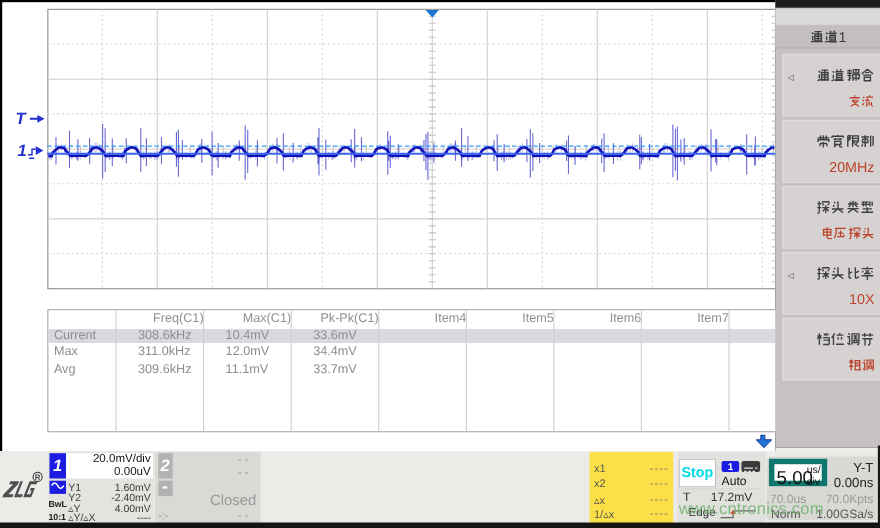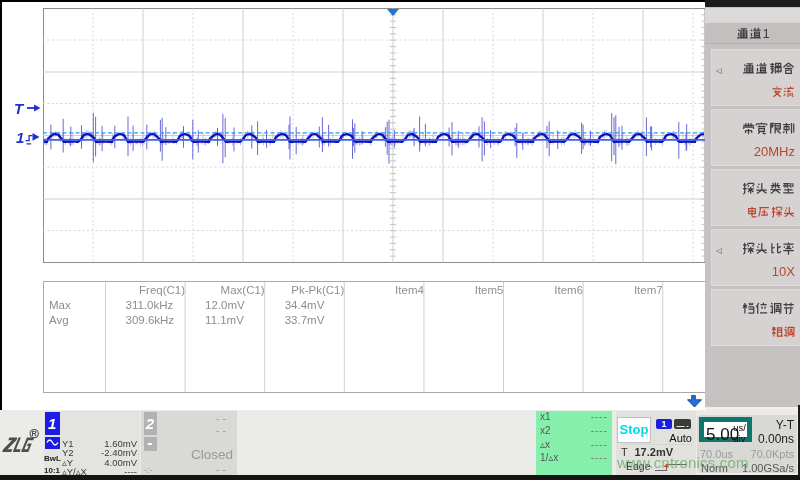--- a/index.html
+++ b/index.html
@@ -49,31 +49,31 @@
 .yrows span {position:absolute;left:0}
 .yrows b {position:absolute;right:2px;font-weight:normal}
 .ch2 {position:absolute;left:141px;top:1px;width:96px;height:66px;background:#d9d9d6;color:#9a9a9a}
 .g1 {position:absolute;left:2.5px;top:1px;width:13px;height:23px;background:#b2b2b2;color:#fff;font-style:italic;font-weight:bold;font-size:15px;text-align:center;line-height:23px}
 .d1,.d2 {position:absolute;right:11px;font-size:10.5px}
 .d1 {top:1px} .d2 {top:12.5px}
 .g2 {position:absolute;left:2.5px;top:25.5px;width:13px;height:14px;background:#b2b2b2;color:#fff;text-align:center;line-height:12px;font-weight:bold}
 .closed {position:absolute;right:4px;top:36px;font-size:13.5px;color:#999}
 .dd {position:absolute;left:3px;top:53px;font-size:9.5px}
 .d3 {position:absolute;right:11px;top:52px;font-size:10.5px}
-.curs {position:absolute;left:536px;top:1px;width:76px;height:66px;background:#86efac;font-size:10px;color:#555;padding:0 4px}
+.curs {position:absolute;left:536px;top:1px;width:76px;height:66px;background:#fde047;font-size:10px;color:#555;padding:10px 4px}
 .curs div {height:13.8px;position:relative}
 .curs span {position:absolute;left:0}
 .curs b {position:absolute;right:0;font-weight:normal;letter-spacing:1px;color:#777}
 .trig {position:absolute;left:616px;top:1px;width:80px;height:66px;background:#e1e1dd}
 .stopbox {position:absolute;left:1px;top:6px;width:34px;height:26px;background:#fff;border:1px solid #c0c0c0;color:#00dbe6;font-weight:bold;font-size:13px;text-align:center;line-height:24px}
 .tb1 {position:absolute;left:40px;top:8px;width:16px;height:10px;background:#1c1ce2;border-radius:2px;color:#fff;font-size:9px;font-weight:bold;text-align:center;line-height:10px}
 .tico {position:absolute;left:58px;top:8px;width:17px;height:10px;background:#3a3a3a;border-radius:2px}
-.auto {position:absolute;left:40px;top:20.5px;width:36px;text-align:right;font-size:11px;color:#111}
+.auto {position:absolute;left:40px;top:20.5px;width:36px;text-align:left;font-size:11px;color:#111}
 .trow {position:absolute;left:5px;top:35px;width:72px;font-size:11px;color:#333;border-top:1px solid #d4d4d0;padding-top:1px;margin-top:-2px}
-.trow b {position:absolute;right:20px;font-weight:bold}
+.trow b {position:absolute;right:9px;font-weight:normal}
 .erow {position:absolute;left:10px;top:49px;width:70px;font-size:10.5px;color:#333}
 .erow svg {position:absolute;left:28px;top:1px}
 .tbase {position:absolute;left:697px;top:5px;width:100px;height:58px;background:#d8d8d4;border-radius:4px 0 0 4px}
 .fivebox {position:absolute;left:2px;top:2px;width:53px;height:25px;background:#fff;border:5px solid #0f766e}
 .five {position:absolute;left:2px;top:3px;font-size:17px;color:#111}
 .usdiv {position:absolute;right:1px;top:1px;font-size:9.5px;line-height:10.5px;color:#111}
 .yt {position:absolute;right:3px;top:3px;font-size:12px;color:#222}
 .ns {position:absolute;right:3px;top:17px;font-size:12px;color:#222}
 .us70 {position:absolute;left:3px;top:33px;font-size:11px;color:#9a9a9a}
 .kpts {position:absolute;right:3px;top:33px;font-size:11px;color:#9a9a9a}
@@ -203,20 +203,21 @@
       <path d="M0,4 h8" stroke="#2230cf" stroke-width="1.8" fill="none"></path>
       <path d="M7,0.5 L13.5,4 L7,7.5 z" fill="#2230cf"></path>
     </svg>
 <div class="cmark">1</div>
 <svg style="position:absolute;left:25px;top:132px" width="16" height="14" viewBox="0 0 16 14">
       <path d="M0.5,8.6 h3.6 v-5 h3.4 M1.5,11.8 h4.6" stroke="#2230cf" stroke-width="1.3" fill="none"></path>
       <path d="M7.5,1 L14.5,4.9 L7.5,8.8 z" fill="#2230cf"></path>
     </svg>
 <div class="tbl">
 <div class="tr th"><div class="tc0"></div><div class="tc tch">Freq(C1)</div><div class="tc tch">Max(C1)</div><div class="tc tch">Pk-Pk(C1)</div><div class="tc tch">Item4</div><div class="tc tch">Item5</div><div class="tc tch">Item6</div><div class="tc tch">Item7</div><div class="tc tch">Item8</div></div>
+<div class="tr stripe"><div class="tc0">Current</div><div class="tc">308.6kHz</div><div class="tc">10.4mV</div><div class="tc">33.6mV</div><div class="tc"></div><div class="tc"></div><div class="tc"></div><div class="tc"></div><div class="tc"></div></div>
 <div class="tr"><div class="tc0">Max</div><div class="tc">311.0kHz</div><div class="tc">12.0mV</div><div class="tc">34.4mV</div><div class="tc"></div><div class="tc"></div><div class="tc"></div><div class="tc"></div><div class="tc"></div></div>
 <div class="tr"><div class="tc0">Avg</div><div class="tc">309.6kHz</div><div class="tc">11.1mV</div><div class="tc">33.7mV</div><div class="tc"></div><div class="tc"></div><div class="tc"></div><div class="tc"></div><div class="tc"></div></div>
 <svg class="vlines" width="663" height="112">
 <path d="M61.5,0 V112 M141.1,0 V112 M220.7,0 V112 M300.3,0 V112 M379.9,0 V112 M459.5,0 V112 M539.1,0 V112 M618.7,0 V112" stroke="#cfcfcf" stroke-width="1"></path>
 </svg>
 </div>
 <div class="panel">
 <div class="pstrip"></div>
 <div class="phead"><svg class="hz " style="width:13px;height:13px" viewBox="0 0 13 13">
           <use href="#g-tong"></use>
@@ -309,20 +310,24 @@
    <g fill="#4e4e4e" transform="translate(6.8,9.5) skewX(-22) scale(0.73,1.02)">
     <path d="M2.2,0 h11 v2.6 l-7,9 h6.6 v2.7 H0.3 v-2.7 l7,-9 H2.2 z"></path>
     <path d="M0,0 h3.1 v11.6 h6.5 v2.7 H0 z" transform="translate(14.8,0)"></path>
     <path d="M10.2,0 v2.6 H3.2 v8.9 h4.1 V8.3 H5 V6 h5.2 v8.3 H0.2 V0 z" transform="translate(26,0)"></path>
    </g>
    <circle cx="33.2" cy="5.6" r="4.1" fill="none" stroke="#4e4e4e" stroke-width="1.1"></circle>
    <text x="33.2" y="8.4" font-size="7.2" text-anchor="middle" fill="#4e4e4e" font-family="Liberation Sans" font-weight="bold">R</text>
  </svg>
  <div class="ch1">
    <div class="b1">1</div>
+   <div class="vbox">
+          <div>20.0mV/div</div>
+          <div>0.00uV</div>
+        </div>
    <div class="b2"><svg width="13" height="9" viewBox="0 0 13 9">
             <path d="M1,4.5 q2.5,-5 5.5,0 q2.5,5 5.5,0" fill="none" stroke="#fff" stroke-width="1.4"></path>
           </svg></div>
    <div class="bwl">BwL</div>
         <div class="r101">10:1</div>
    <div class="yrows">
      <div>
             <span>Y1</span>
             <b>1.60mV</b>
           </div>

